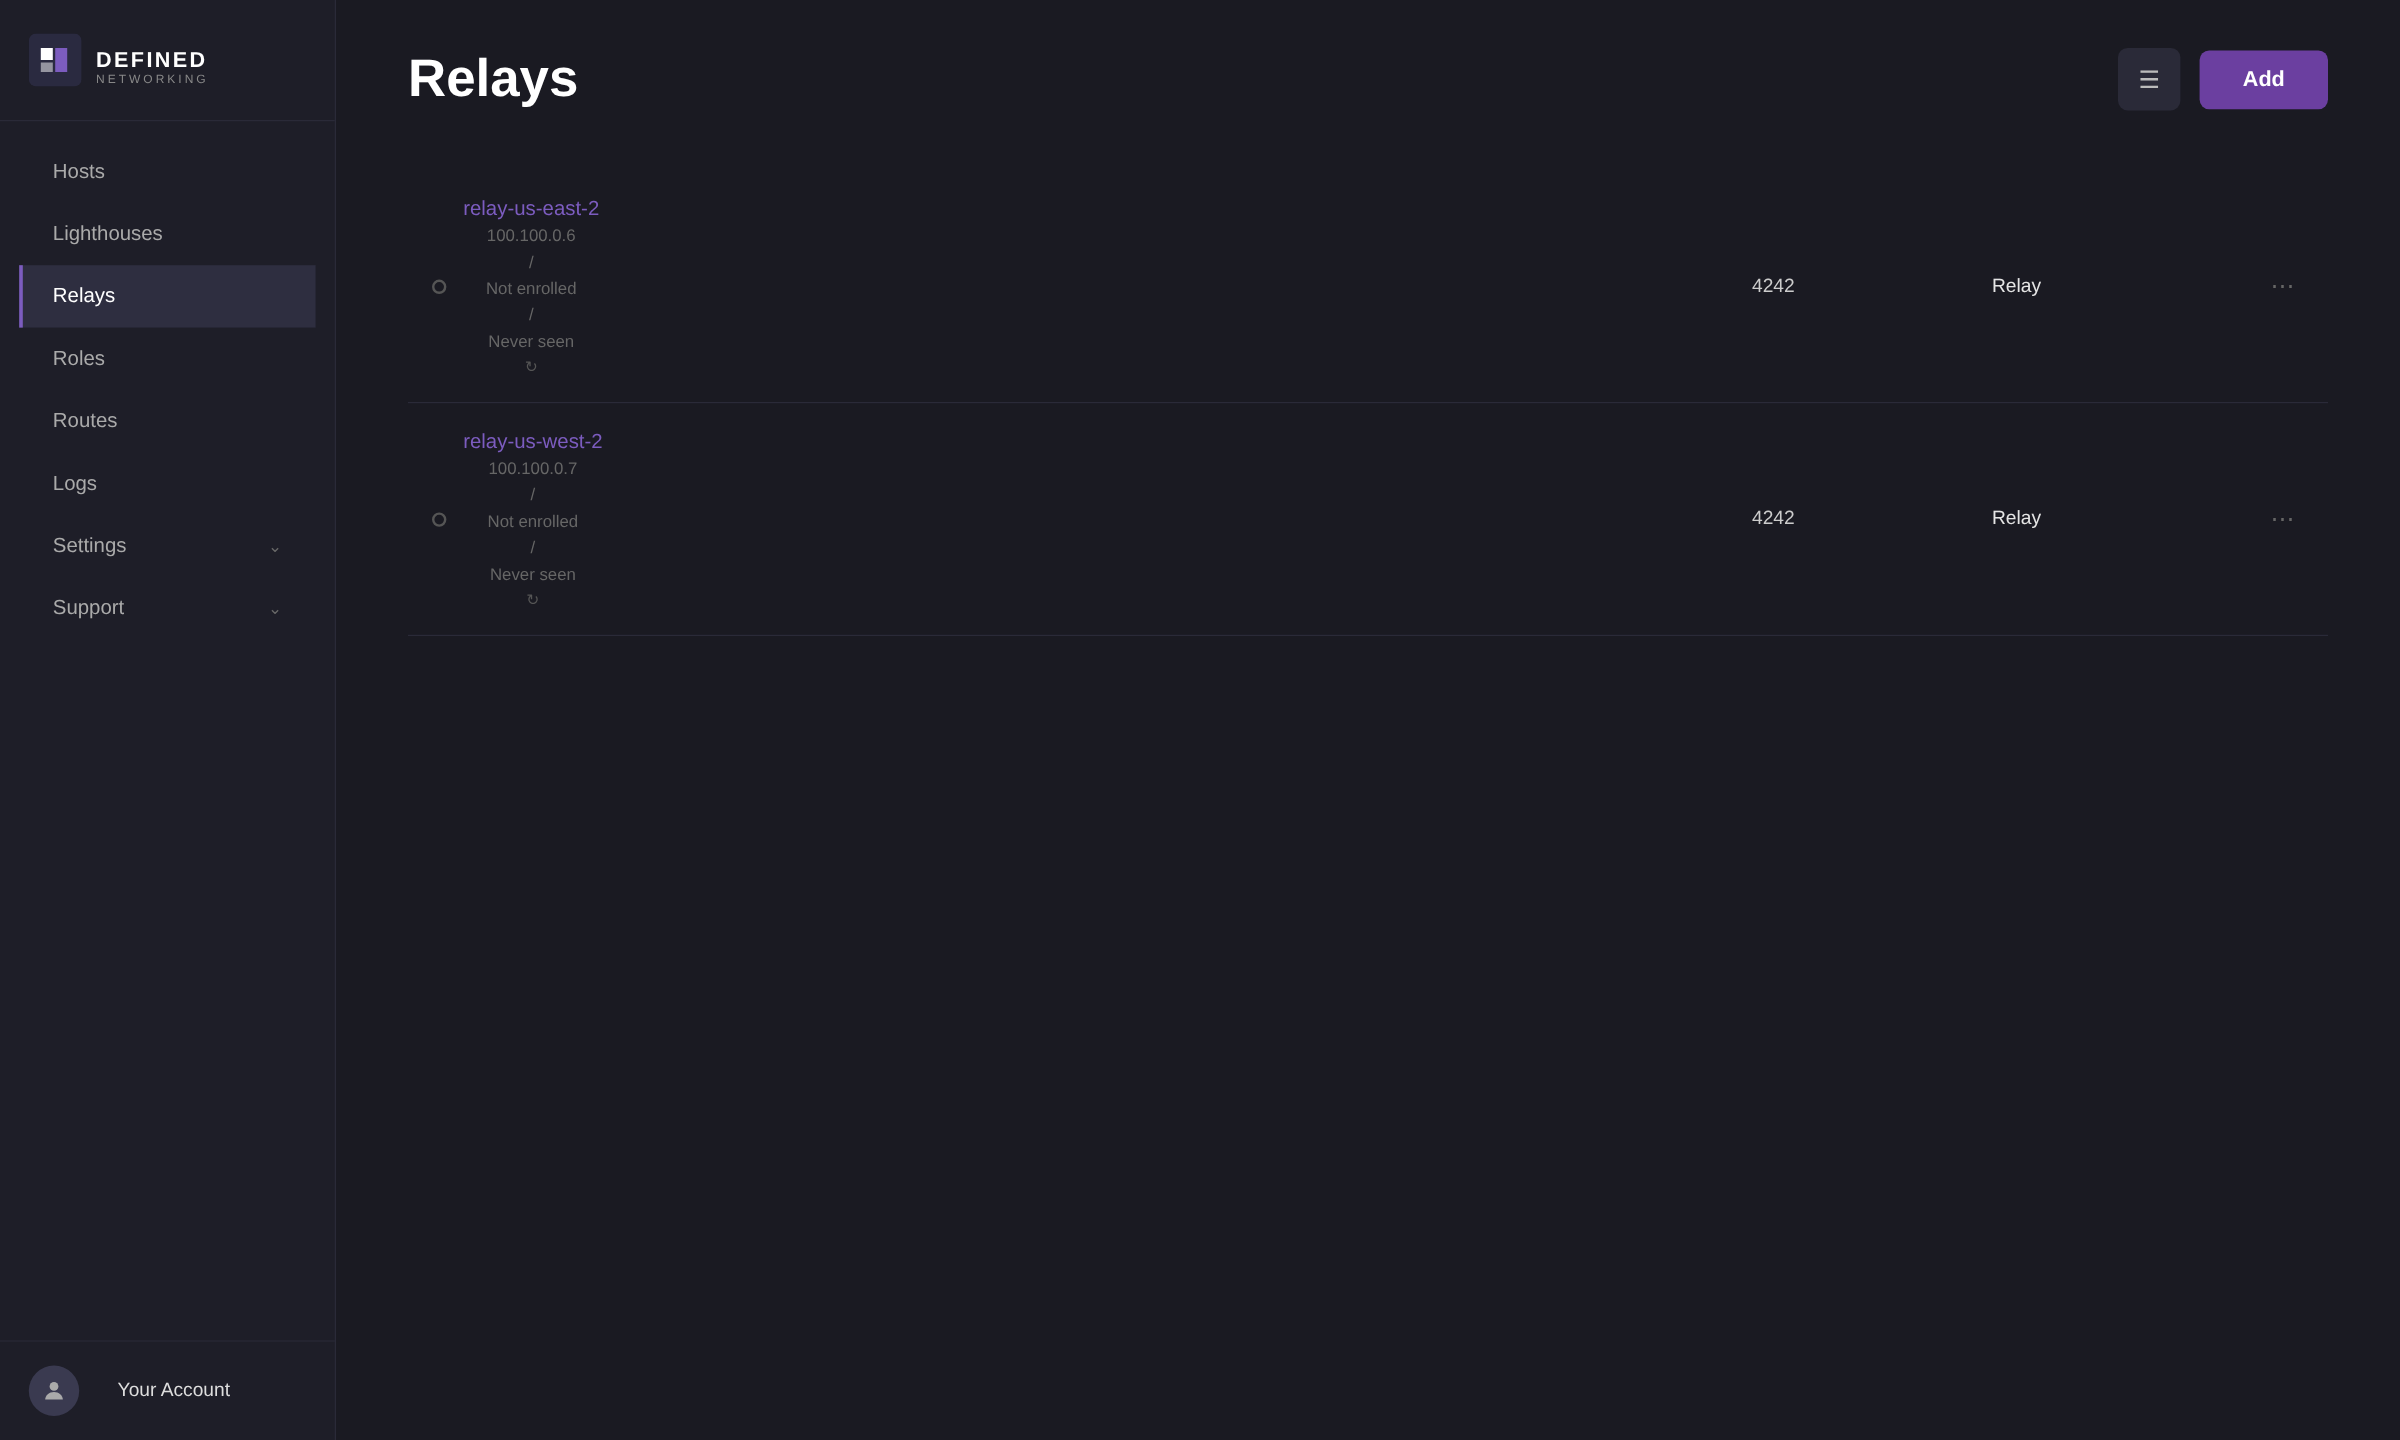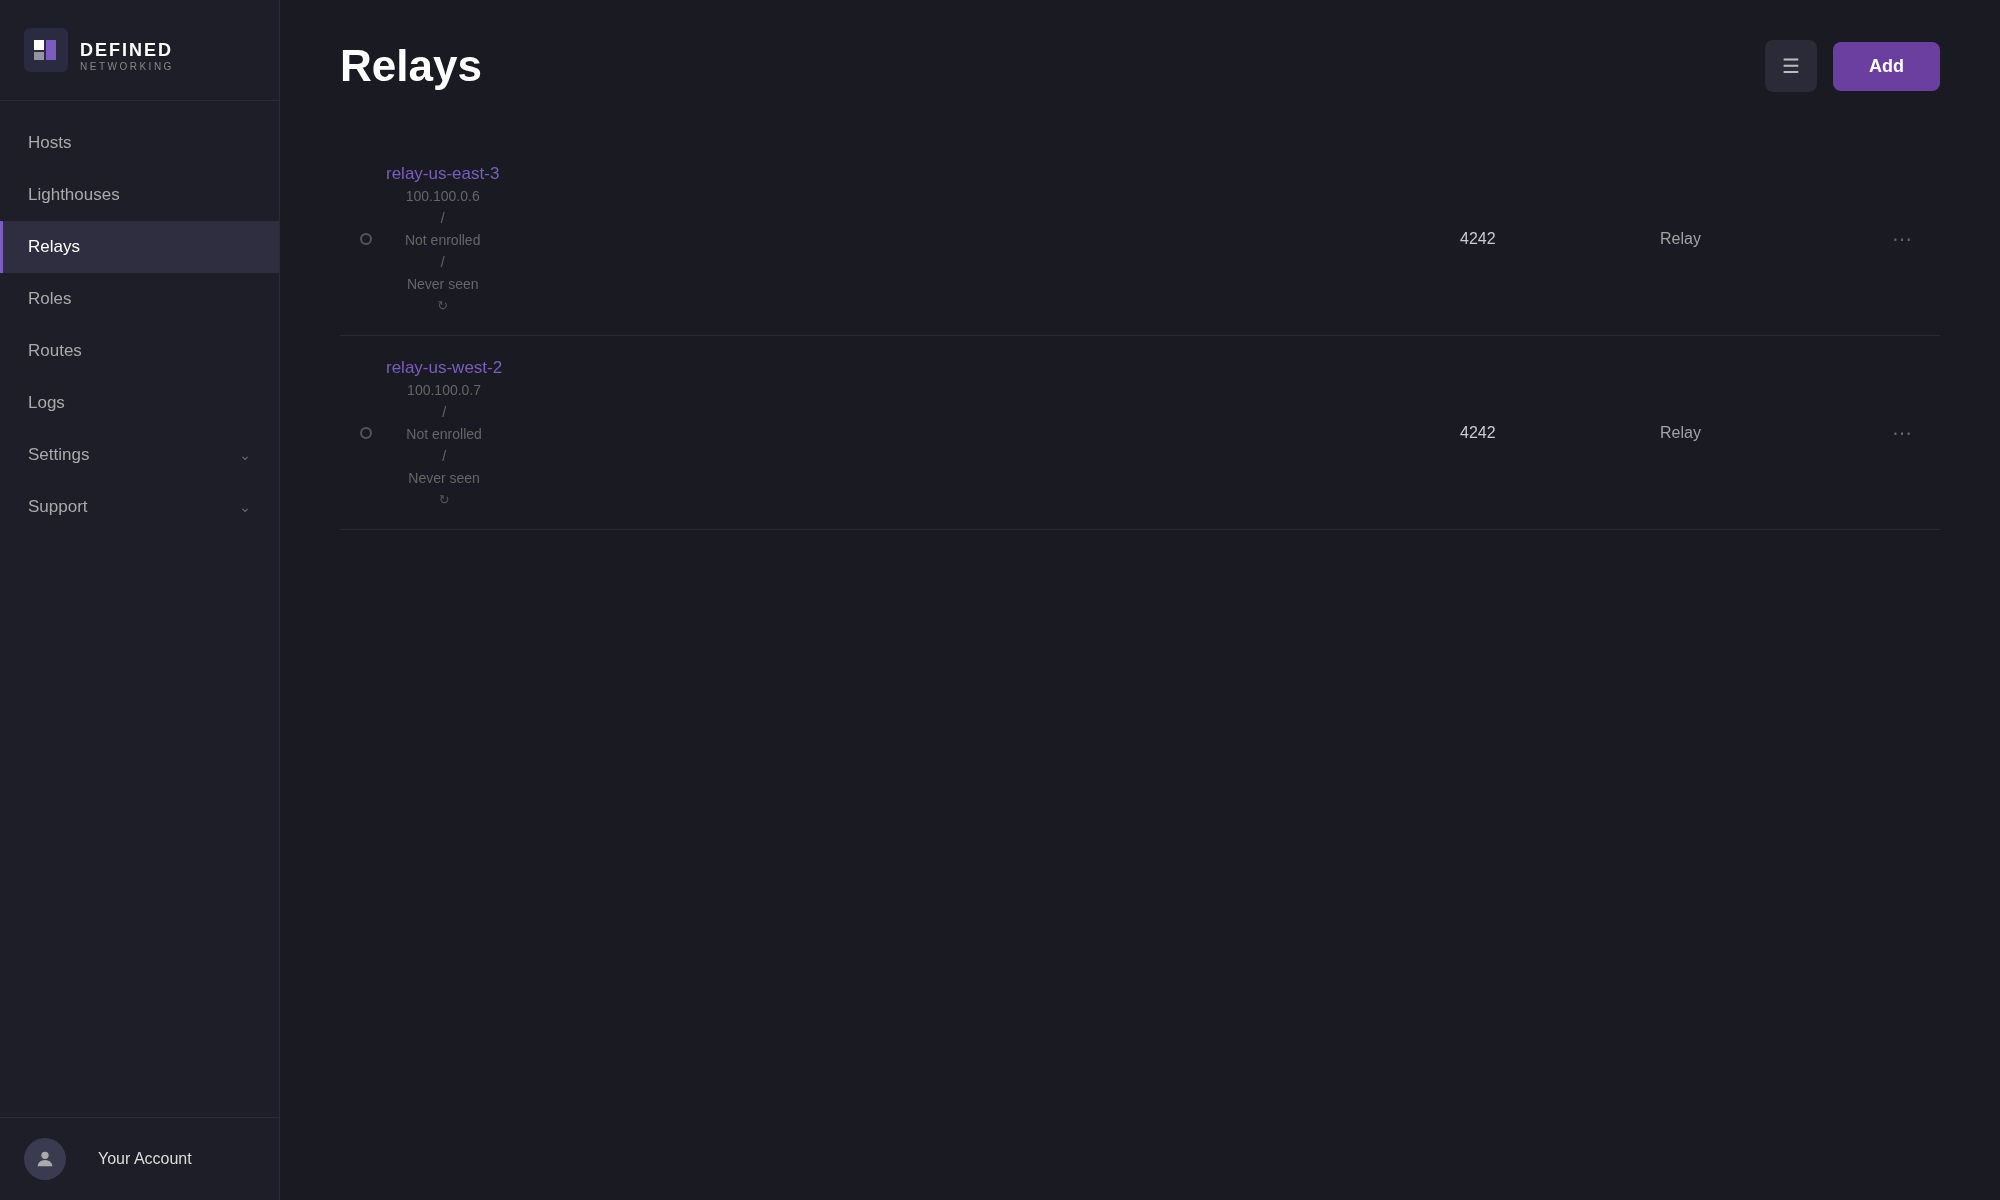--- a/index.html
+++ b/index.html
@@ -51,21 +51,21 @@
 
     .logo-text-networking {
       color: #888;
       font-size: 10px;
       letter-spacing: 2.5px;
       text-transform: uppercase;
     }
 
     .sidebar-nav {
       flex: 1;
-      padding: 16px 0;
+      padding: 16px 16px;
     }
 
     .nav-item {
       display: flex;
       align-items: center;
       justify-content: space-between;
       padding: 16px 28px;
       color: #aaa;
       font-size: 17px;
       font-weight: 500;
@@ -231,21 +231,21 @@
       font-size: 13px;
       color: #555;
     }
 
     .row-port {
       color: #ccc;
       font-size: 16px;
     }
 
     .row-role {
-      color: #a3a3a3;
+      color: #e5e5e5;
       font-size: 16px;
       font-weight: 500;
     }
 
     .row-actions {
       display: flex;
       align-items: center;
       justify-content: flex-end;
       color: #666;
       font-size: 20px;
@@ -320,21 +320,21 @@
       <button class="add-btn">Add</button>
     </div>
   </div>
 
   <div class="table-container">
 
     <div class="table-row">
       <div class="row-name-cell">
         <div class="status-dot"></div>
         <div class="row-name-info">
-          <a class="row-name-link" href="#">relay-us-east-3</a>
+          <a class="row-name-link" href="#">relay-us-east-2</a>
           <span class="row-meta">
             <span>100.100.0.6</span>
             <span>/</span>
             <span>Not enrolled</span>
             <span>/</span>
             <span>Never seen</span>
             <span class="refresh-icon">↻</span>
           </span>
         </div>
       </div>

